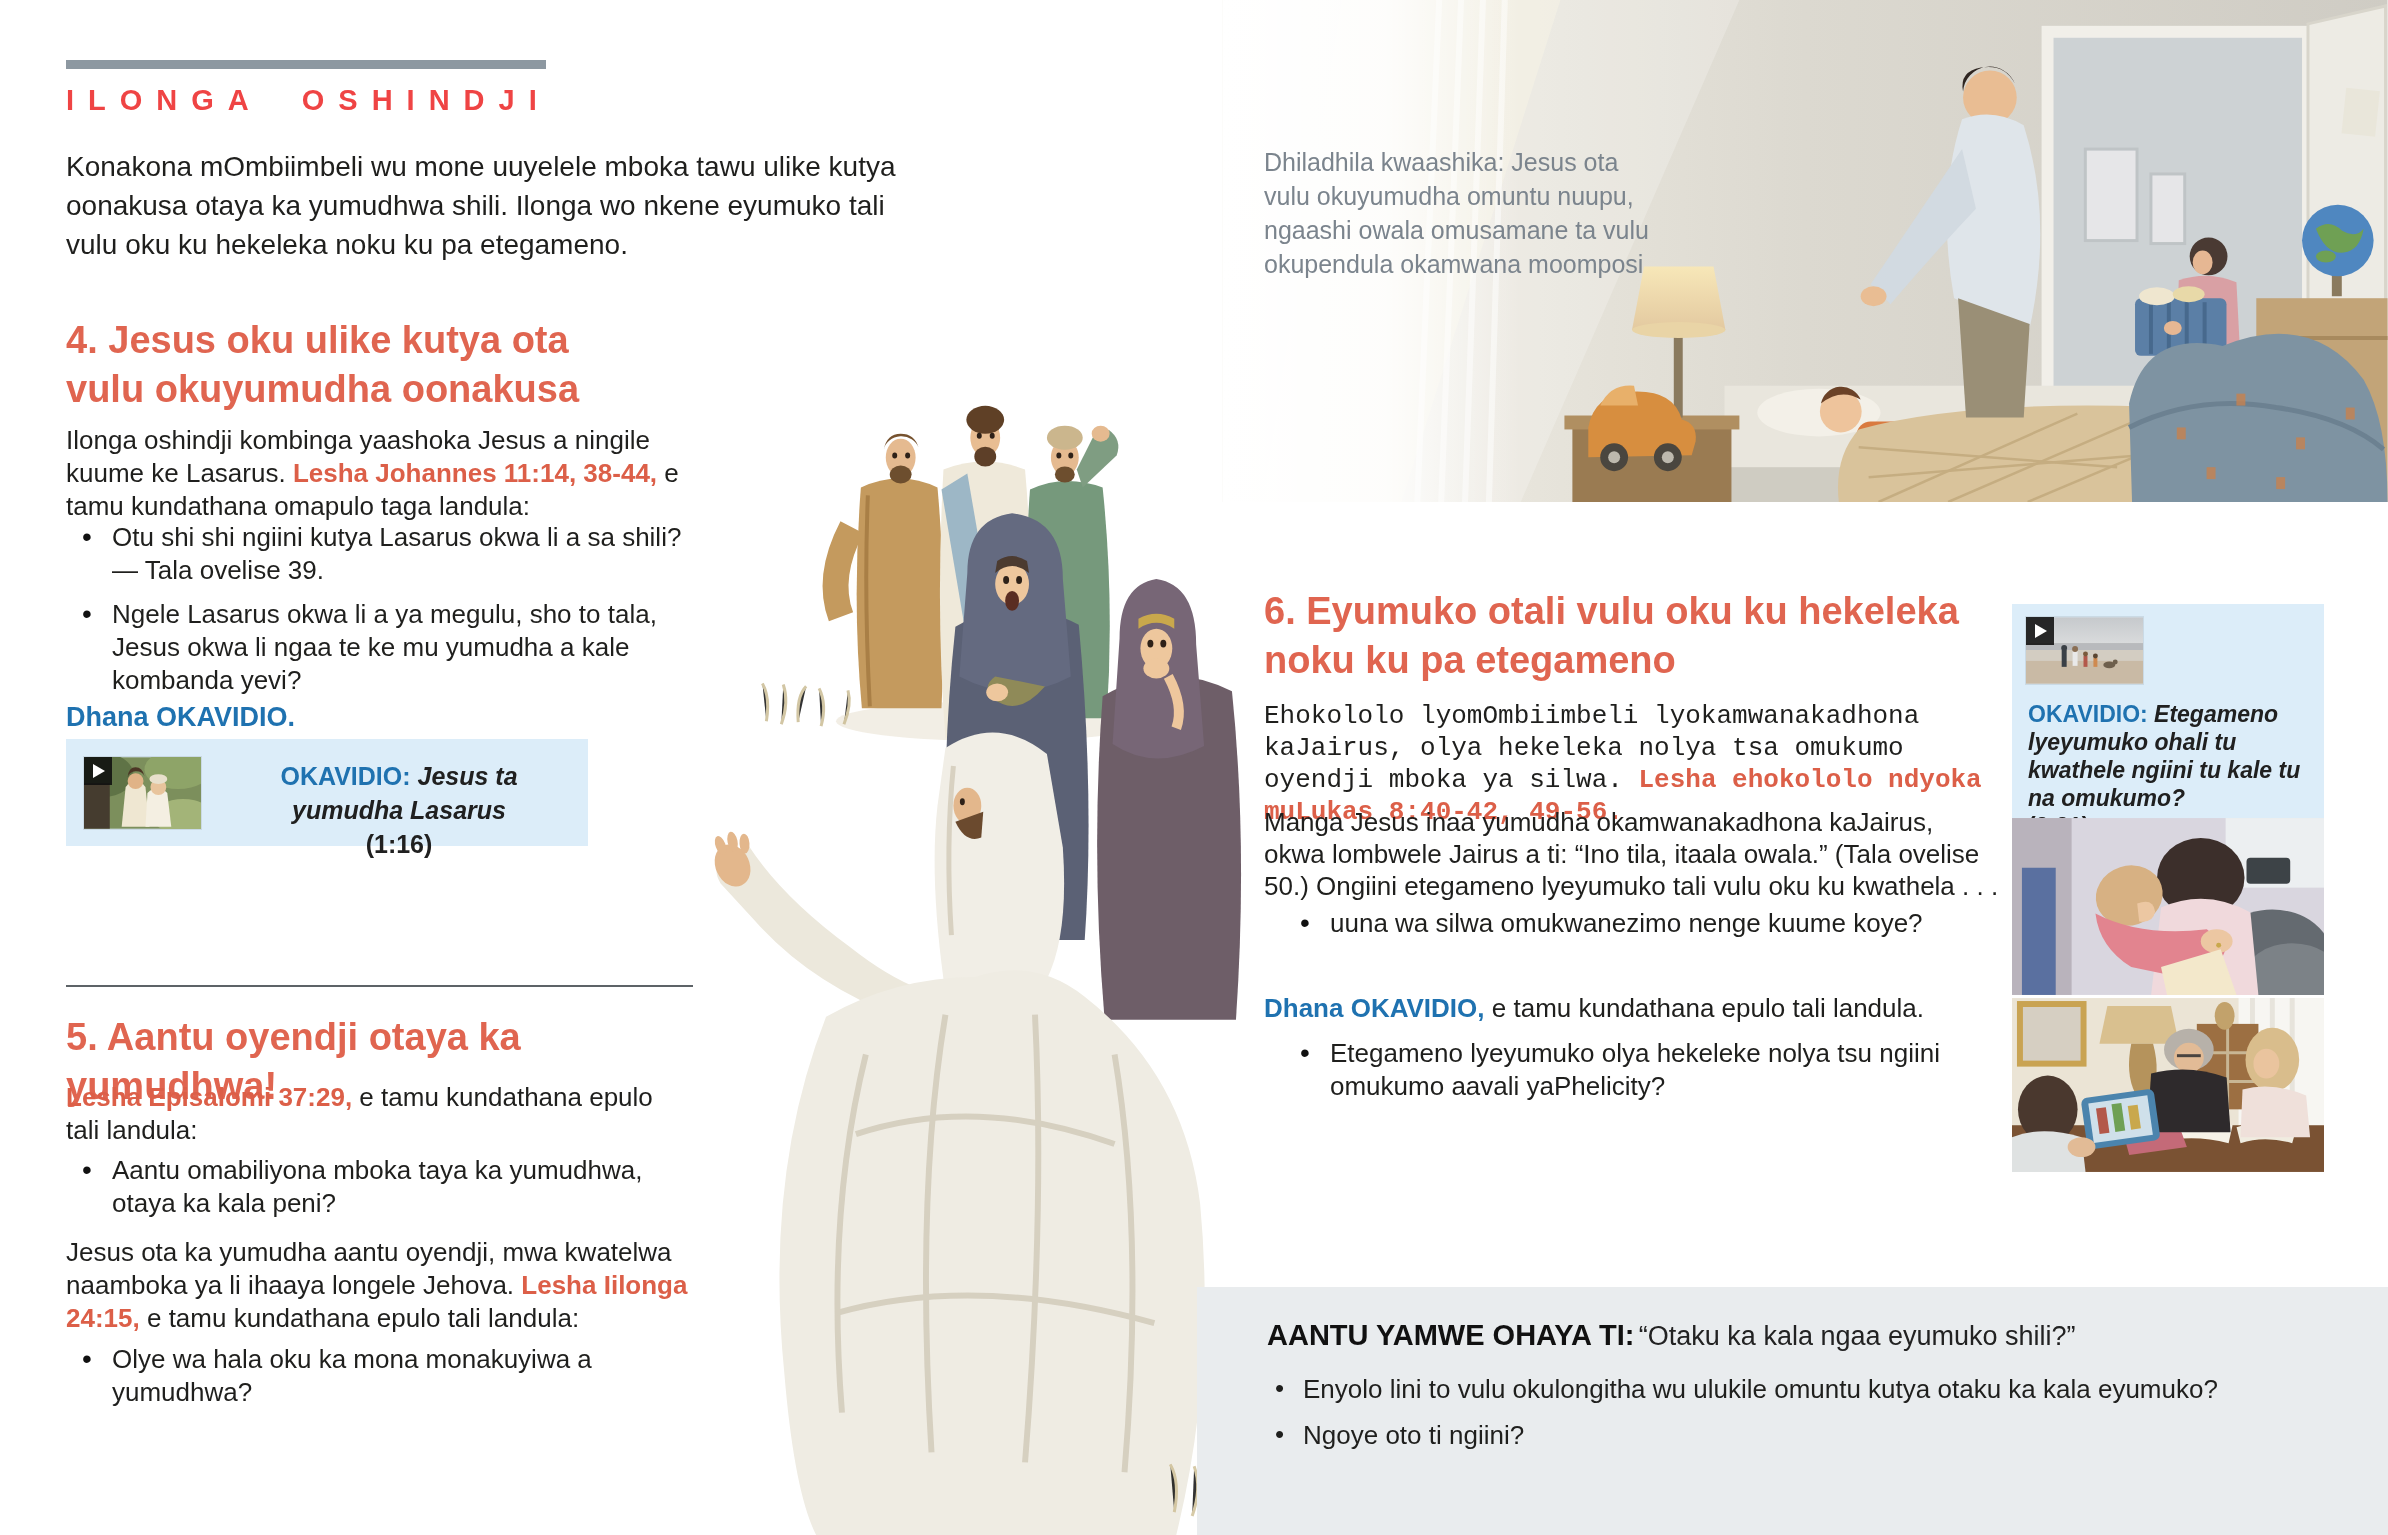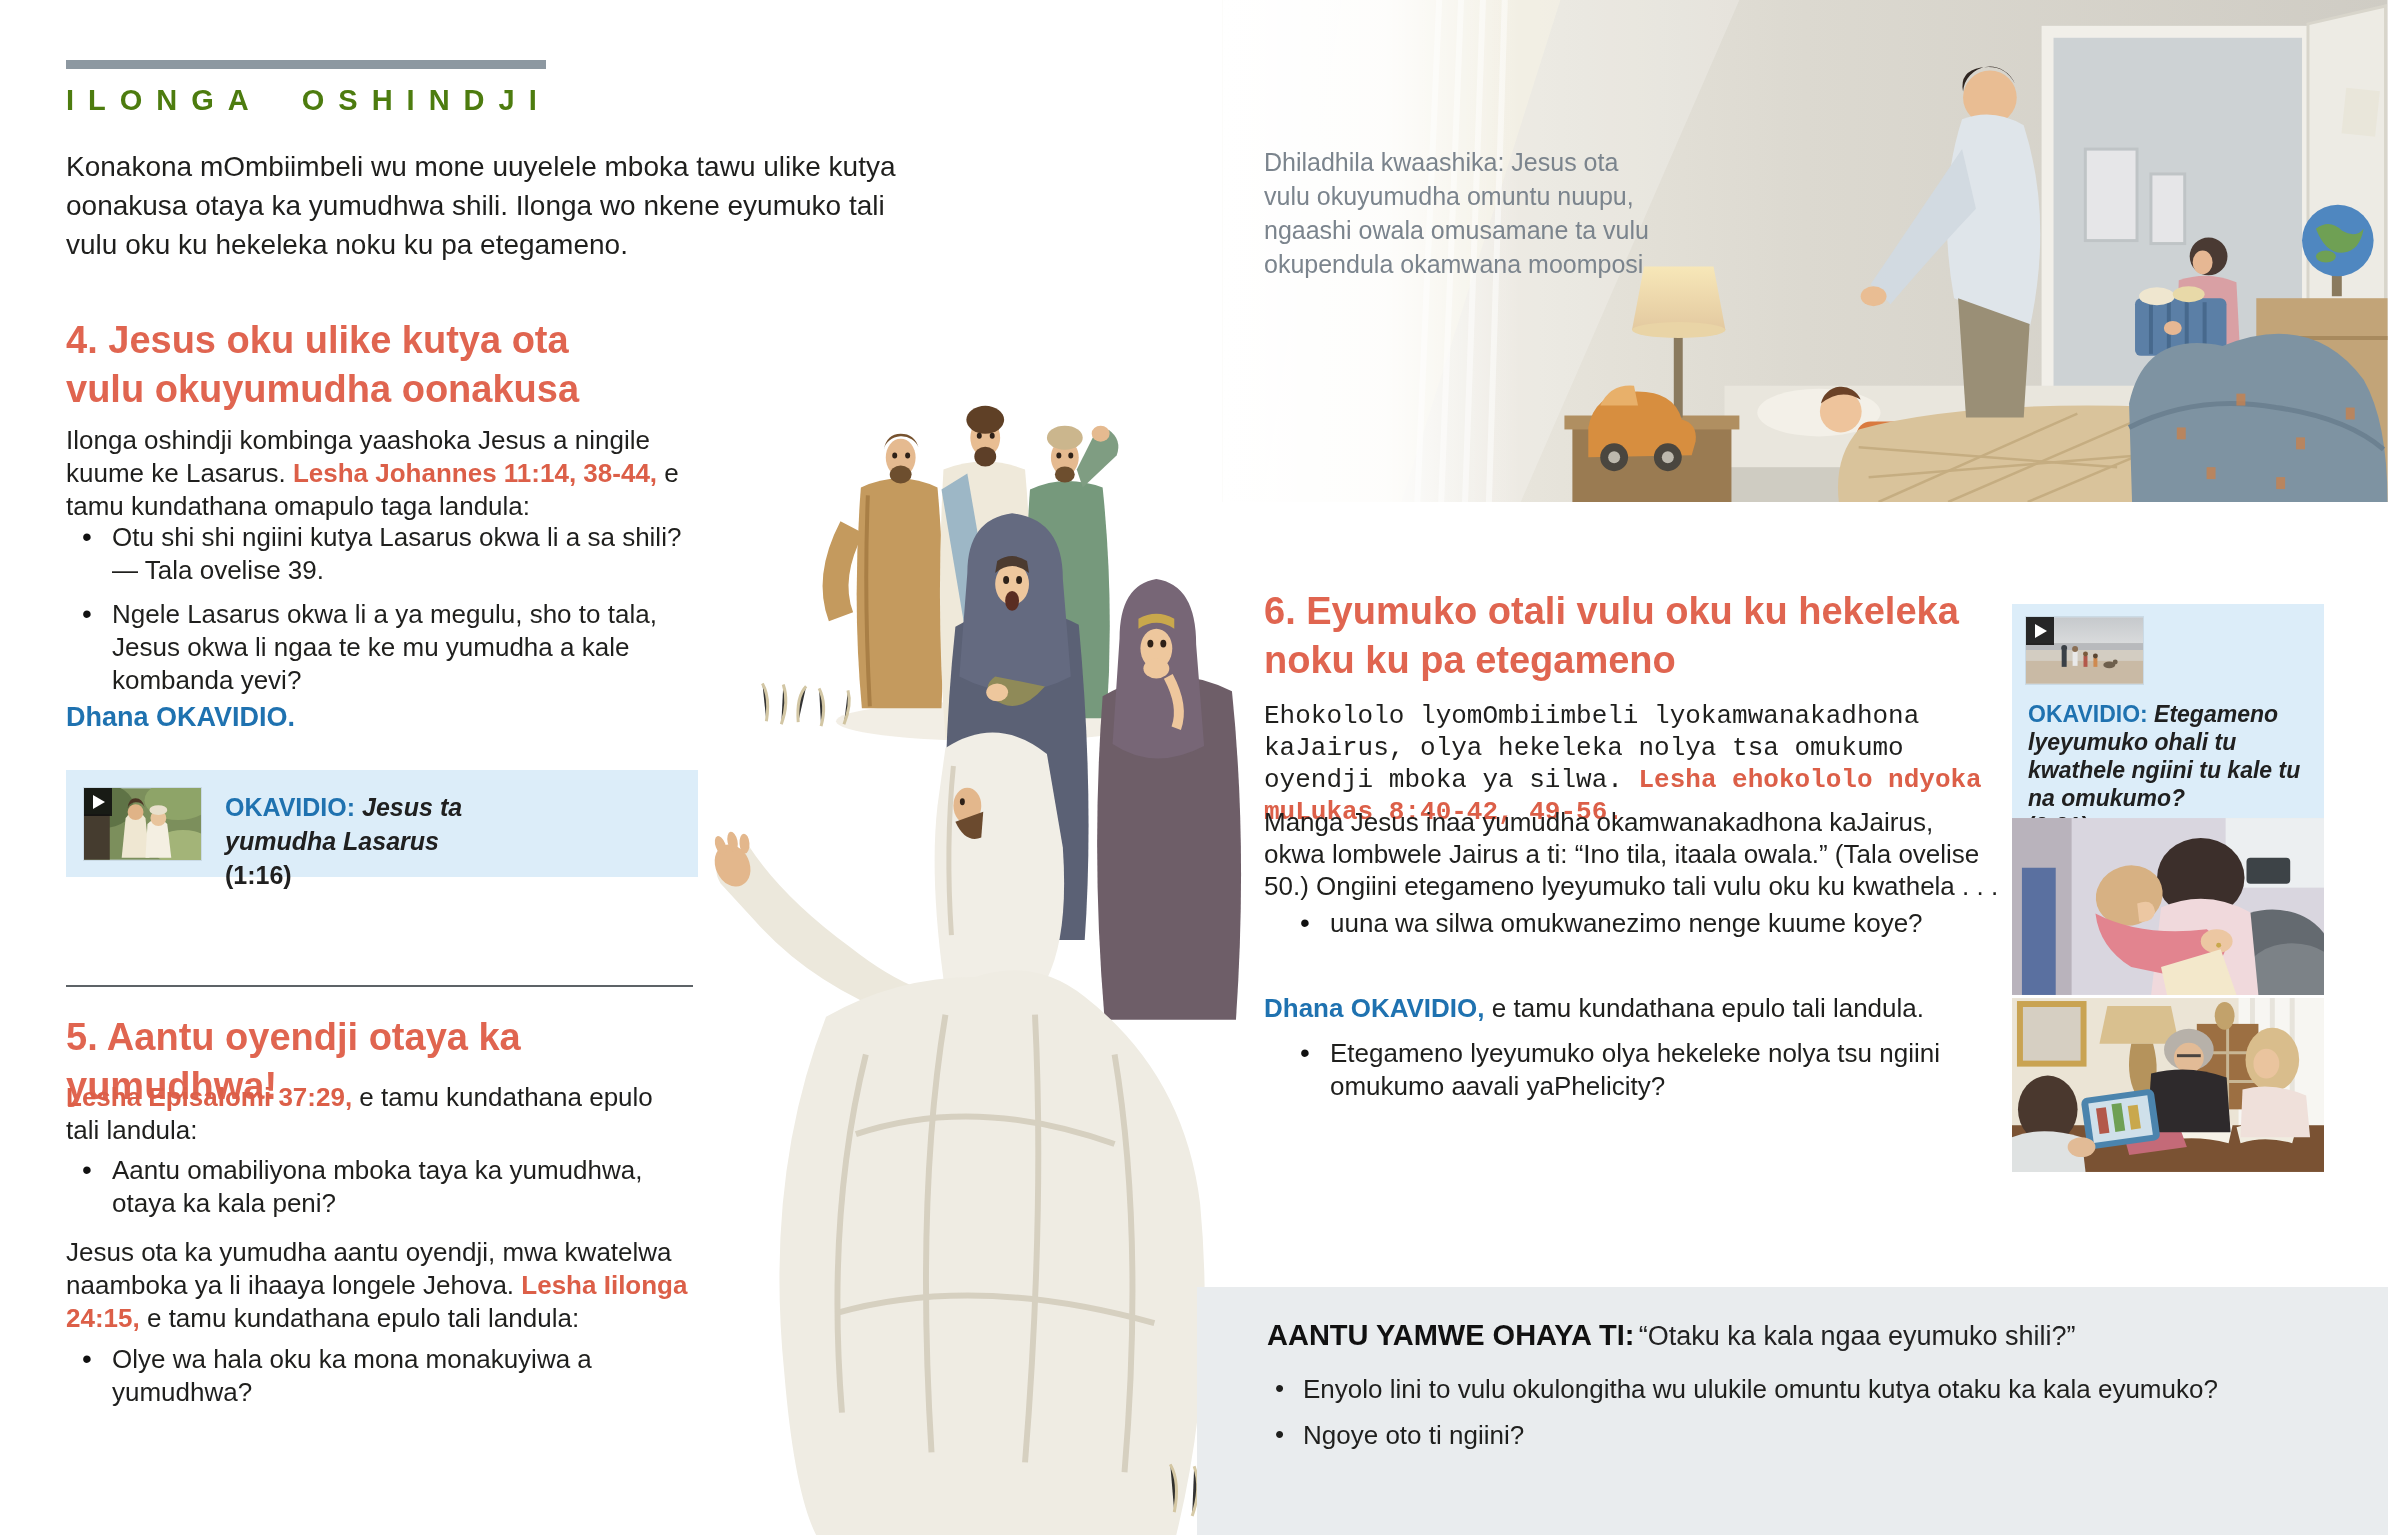--- a/index.html
+++ b/index.html
@@ -1,21 +1,21 @@
 <!DOCTYPE html>
 <html><head>
 <meta charset="utf-8">
 <style>
   html,body{margin:0;padding:0;background:#ffffff;}
   .page{position:relative;width:2388px;height:1535px;background:#fff;overflow:hidden;
         font-family:"Liberation Sans",sans-serif;color:#1f1f1d;}
   .abs{position:absolute;}
   
   .kicker-bar{left:66px;top:60px;width:480px;height:9px;background:#8d98a1;}
-  .kicker{left:66px;top:84px;font-size:29px;font-weight:700;letter-spacing:14px;word-spacing:18px;color:#4d7c0f;}
+  .kicker{left:66px;top:84px;font-size:29px;font-weight:700;letter-spacing:14px;word-spacing:18px;color:#ef4444;}
   
   .intro{left:66px;top:147px;width:856px;font-size:28px;line-height:39px;color:#1f1f1d;}
   
   .h-orange{color:#e06550;font-weight:700;font-size:38px;line-height:49px;}
   .h4{left:66px;top:316px;width:577px;}
   .h5{left:66px;top:1013px;width:637px;}
   .h6{left:1264px;top:587px;width:697px;}
   
   .body-l{font-size:26px;line-height:33px;}
   .s4p{left:66px;top:424px;width:642px;}
@@ -32,21 +32,21 @@
   .ul3{left:76px;top:1343px;width:597px;}
   .ul4{left:1294px;top:907px;width:697px;line-height:32px;}
   .ul4 li{margin-bottom:14px;}
   .ul5{left:1294px;top:1037px;width:657px;line-height:32px;}
   .link-red{color:#dc5f48;font-weight:700;}
   .link-blue{color:#1f72b0;font-weight:700;}
   .cta1{left:66px;top:702px;font-size:27px;}
   .cta2{left:1264px;top:993px;font-size:26px;}
   
   .vbox{background:#dcedf9;}
-  .vbox-left{left:66px;top:770px;width:632px;height:107px;}
+  .vbox-left{left:66px;top:739px;width:522px;height:107px;text-align:center;}
   .vbox-left .thumb{left:18px;top:18px;}
   .vbox-left .vtext{position:absolute;left:159px;top:20px;width:348px;font-size:25px;line-height:34px;}
   .vtitle{font-style:italic;font-weight:700;color:#202020;}
   .vdur{font-weight:700;color:#202020;}
   .sidebox{left:2012px;top:604px;width:312px;height:276px;}
   .sidebox .thumb{left:14px;top:13px;}
   .sidebox .vtext{position:absolute;left:16px;top:96px;width:283px;font-size:23px;line-height:28px;}
   .thumb{position:absolute;width:117px;box-shadow:0 0 0 1px rgba(0,0,0,.08);}
   .playbtn{position:absolute;left:0;top:0;width:28px;height:28px;background:rgba(15,15,15,.88);}
   .playbtn::after{content:"";position:absolute;left:9px;top:7px;border-left:12px solid #fff;

